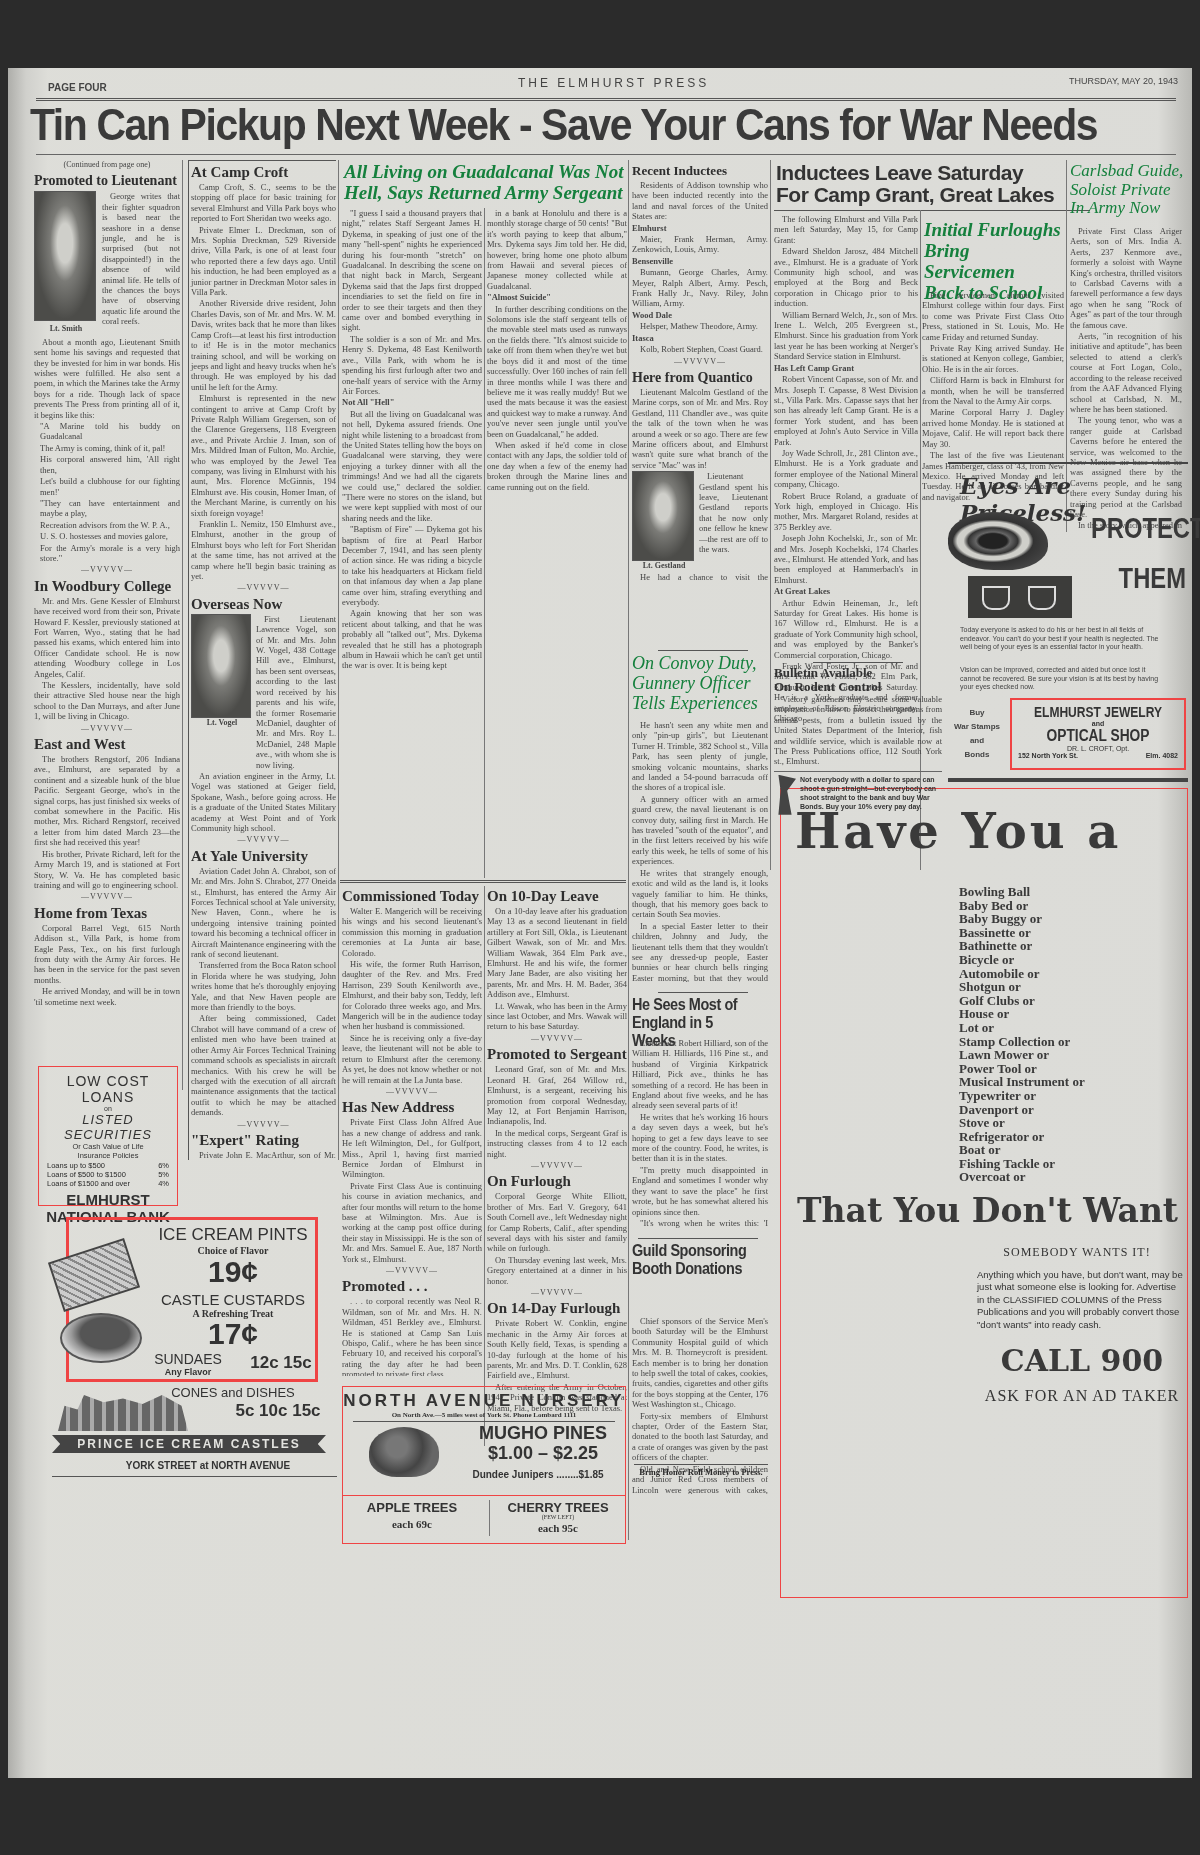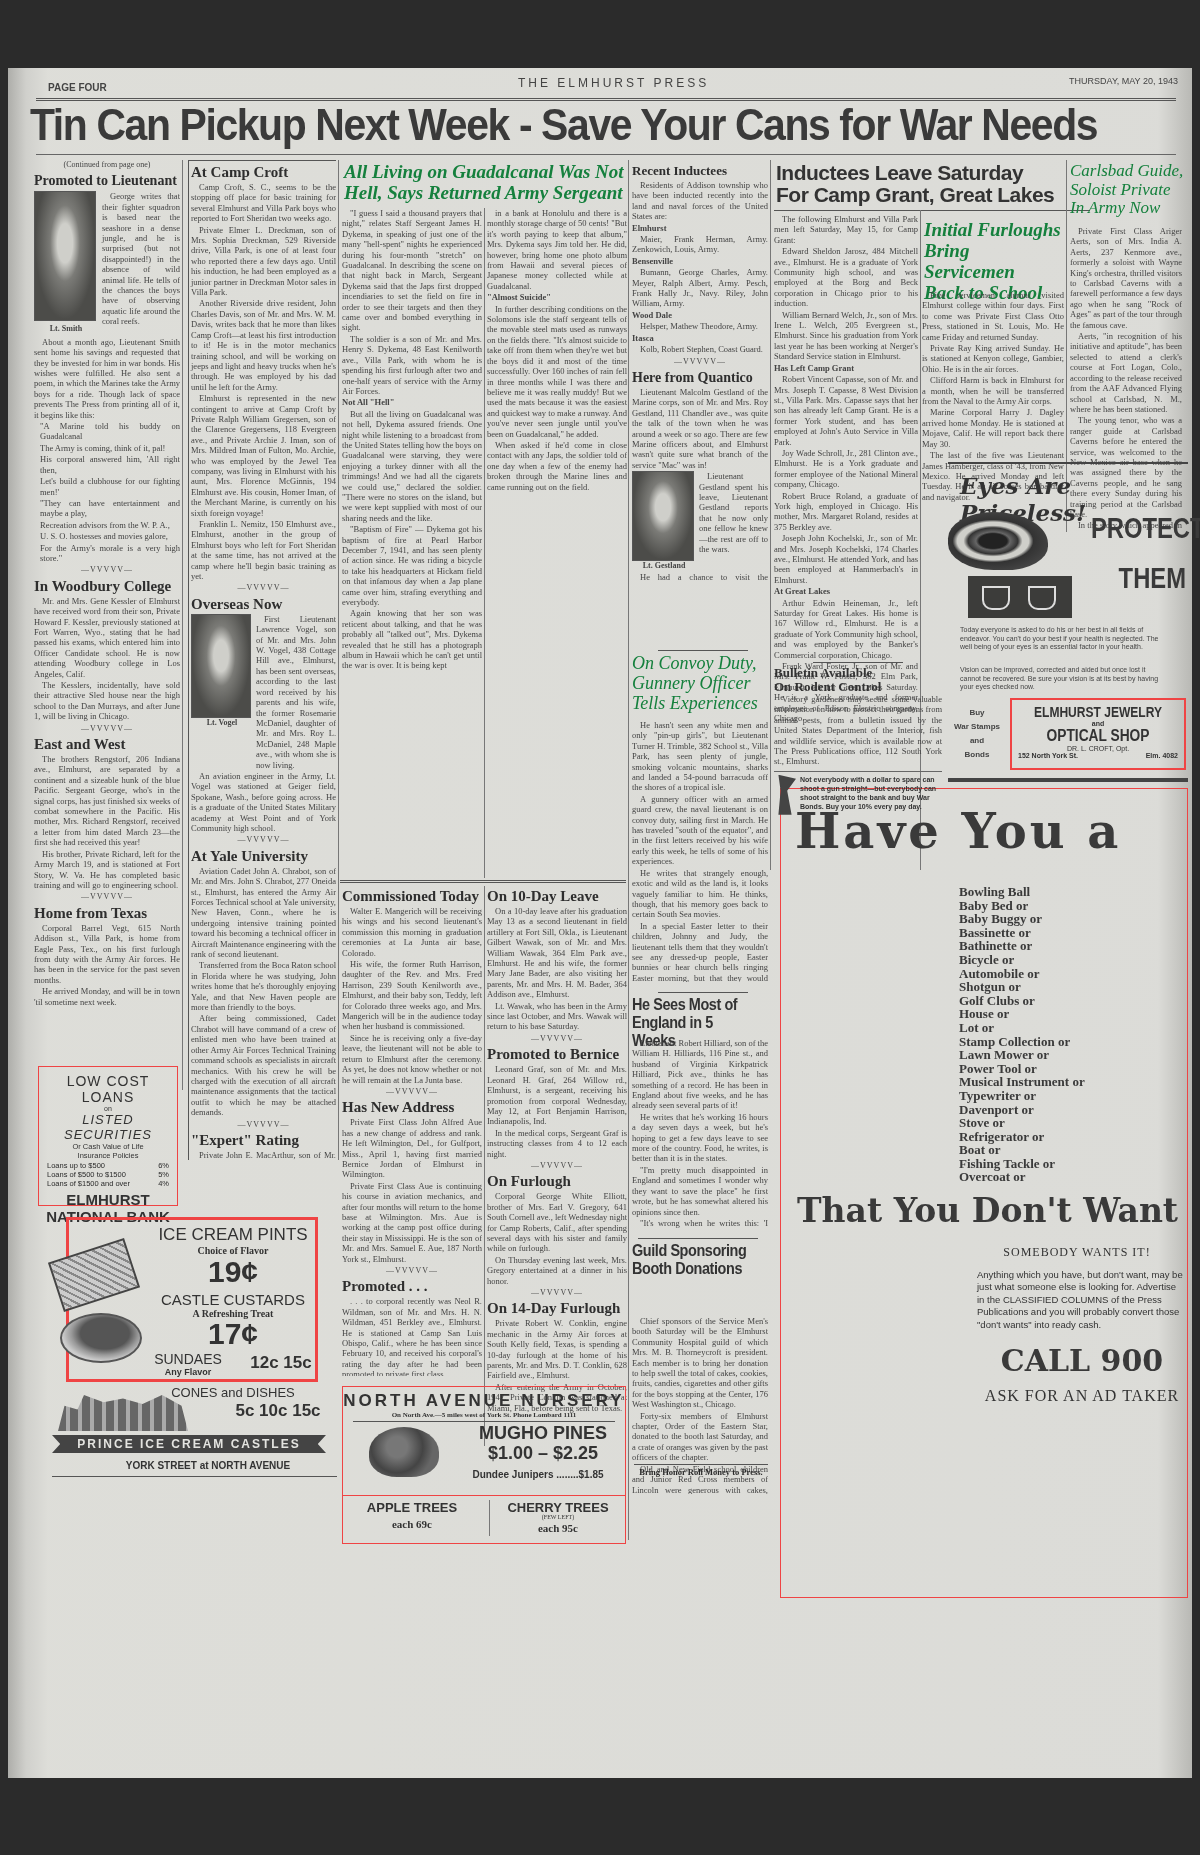--- a/index.html
+++ b/index.html
@@ -191,21 +191,21 @@
     <h3>Promoted . . .</h3>
     <p>. . . to corporal recently was Neol R. Wildman, son of Mr. and Mrs. H. N. Wildman, 451 Berkley ave., Elmhurst. He is stationed at Camp San Luis Obispo, Calif., where he has been since February 10, and received his corporal's rating the day after he had been promoted to private first class.</p>
 
   </div>
   <div class="vline" style="left:476px;top:818px;height:560px;"></div>
   <div class="col" style="left:479px;top:818px;width:140px;height:560px;">
     <h3>On 10-Day Leave</h3>
     <p>On a 10-day leave after his graduation May 13 as a second lieutenant in field artillery at Fort Sill, Okla., is Lieutenant Gilbert Wawak, son of Mr. and Mrs. William Wawak, 364 Elm Park ave., Elmhurst. He and his wife, the former Mary Jane Bader, are also visiting her parents, Mr. and Mrs. H. M. Bader, 364 Addison ave., Elmhurst.</p>
     <p>Lt. Wawak, who has been in the Army since last October, and Mrs. Wawak will return to his base Saturday.</p>
     <div class="sep">—VVVVV—</div>
-    <h3>Promoted to Bernice</h3>
+    <h3>Promoted to Sergeant</h3>
     <p>Leonard Graf, son of Mr. and Mrs. Leonard H. Graf, 264 Willow rd., Elmhurst, is a sergeant, receiving his promotion from corporal Wednesday, May 12, at Fort Benjamin Harrison, Indianapolis, Ind.</p>
     <p>In the medical corps, Sergeant Graf is instructing classes from 4 to 12 each night.</p>
     <div class="sep">—VVVVV—</div>
     <h3>On Furlough</h3>
     <p>Corporal George White Elliott, brother of Mrs. Earl V. Gregory, 641 South Cornell ave., left Wednesday night for Camp Roberts, Calif., after spending several days with his sister and family while on furlough.</p>
     <p>On Thursday evening last week, Mrs. Gregory entertained at a dinner in his honor.</p>
     <div class="sep">—VVVVV—</div>
     <h3>On 14-Day Furlough</h3>
     <p>Private Robert W. Conklin, engine mechanic in the Army Air forces at South Kelly field, Texas, is spending a 10-day furlough at the home of his parents, Mr. and Mrs. D. T. Conklin, 628 Fairfield ave., Elmhurst.</p>
     <p>After entering the Army in October, 1942, Private Conklin was stationed at Miami, Fla., before being sent to Texas.</p>

